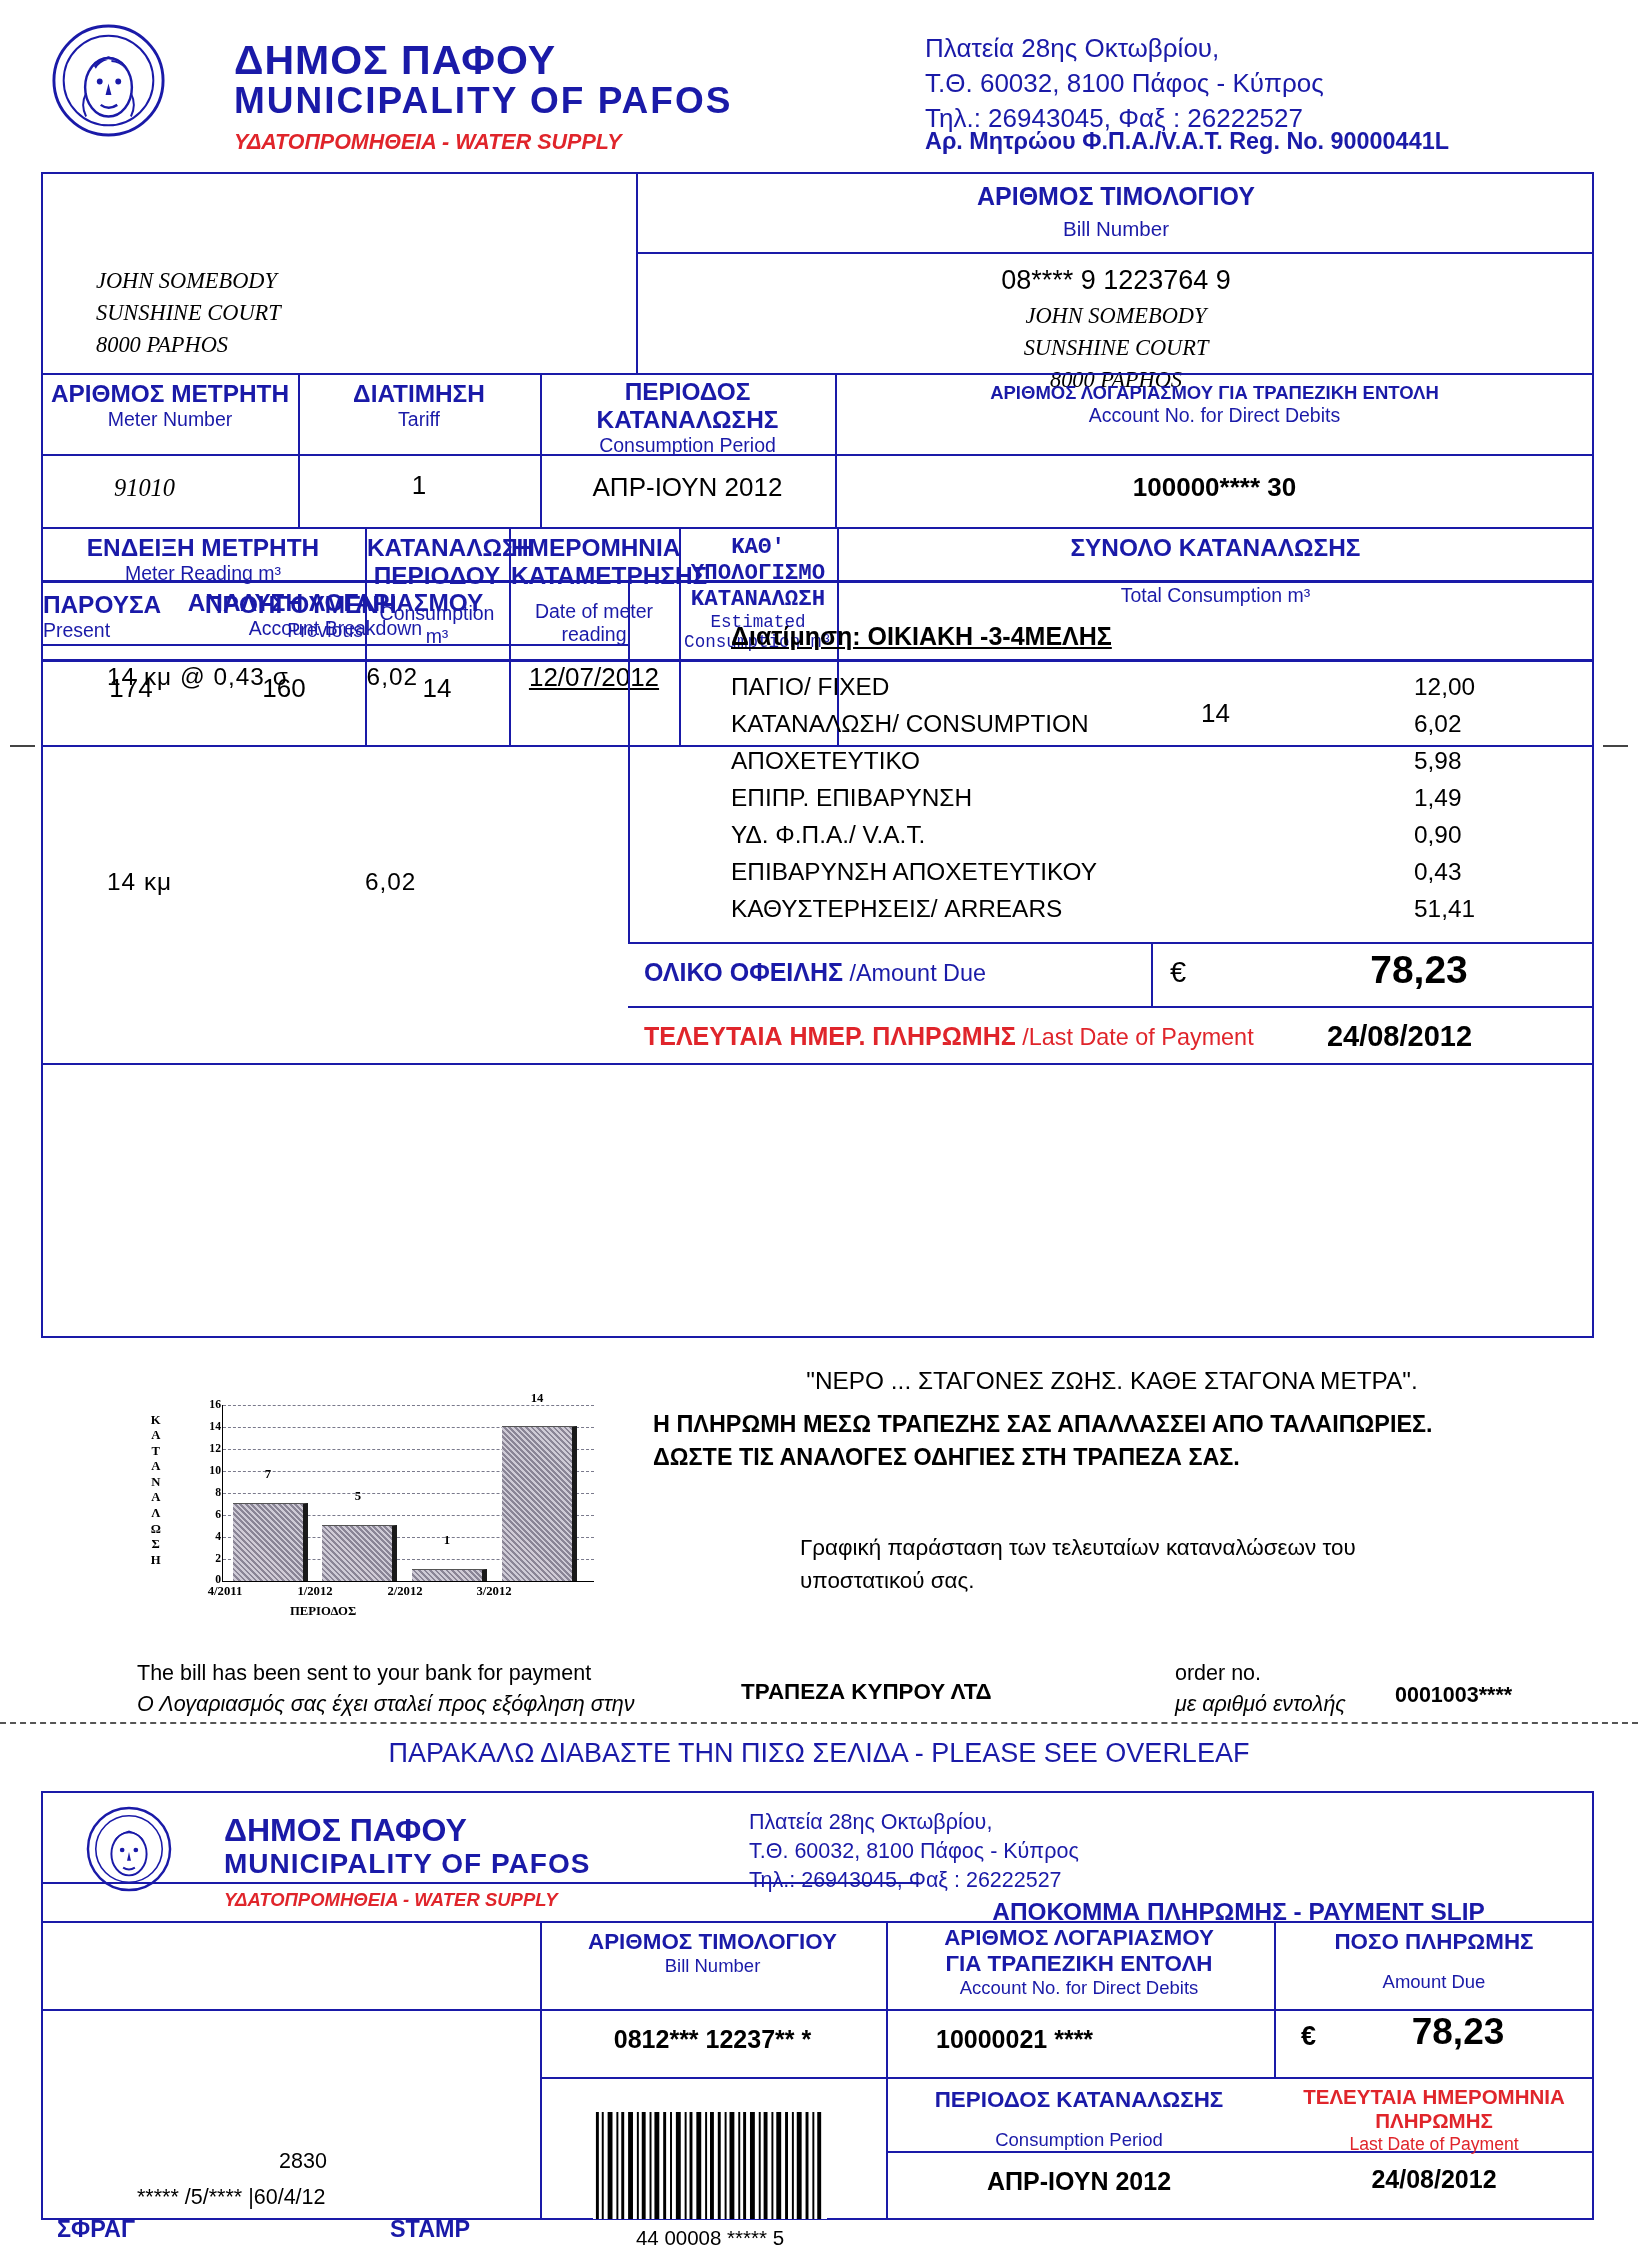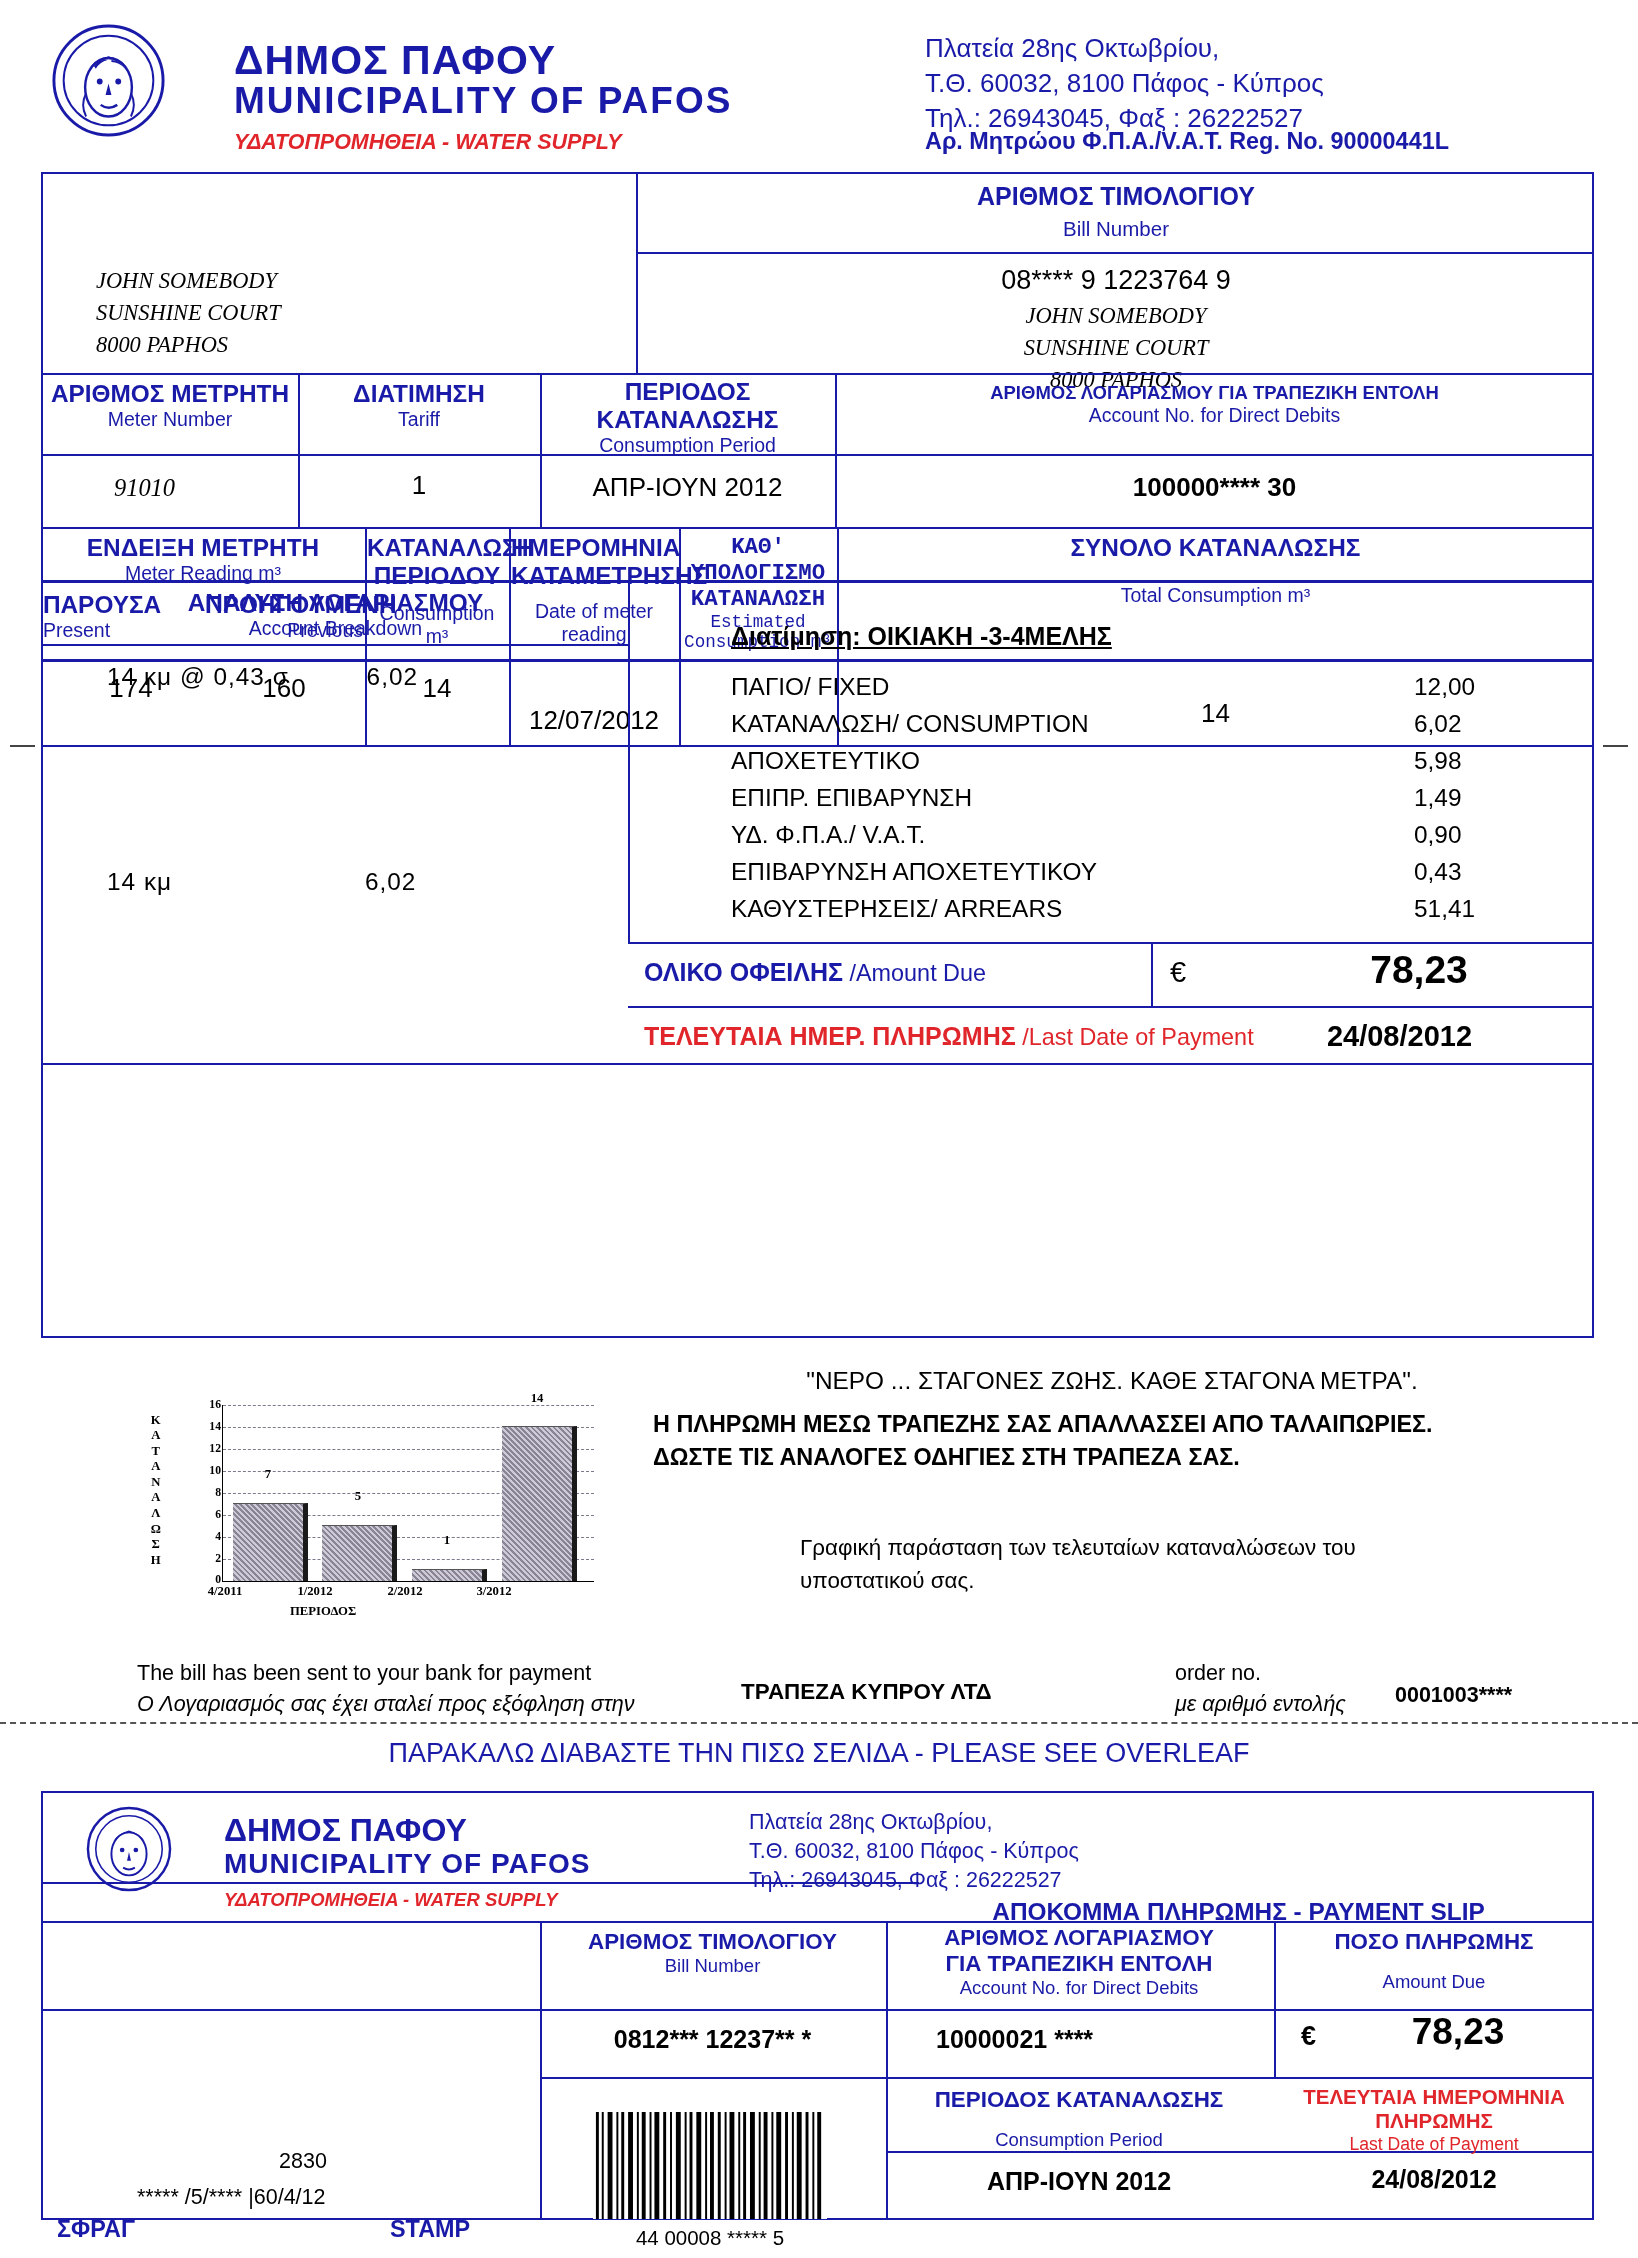--- a/index.html
+++ b/index.html
@@ -248,21 +248,21 @@
   <div class="e" style="font-size:17.6px;">Estimated Consumption m³</div>
 </div>
 <div class="cellhdr" style="left:839px;top:534px;width:753px;">
   <div class="g">ΣΥΝΟΛΟ ΚΑΤΑΝΑΛΩΣΗΣ</div>
   <div class="e" style="margin-top:21.5px;">Total Consumption m³</div>
 </div>
 
 <div class="cellval" style="left:43px;top:673px;width:176px;">174</div>
 <div class="cellval" style="left:205px;top:673px;width:158px;">160</div>
 <div class="cellval" style="left:367px;top:673px;width:140px;">14</div>
-<div class="cellval" style="left:511px;top:705px;width:166px;">12/07/2012</div>
+<div class="cellval" style="left:511px;top:662px;width:166px;text-decoration:underline;">12/07/2012</div>
 <div class="cellval" style="left:681px;top:673px;width:154px;"></div>
 <div class="cellval" style="left:839px;top:698px;width:753px;">14</div>
 
 <div id="tick-l"></div>
 <div id="tick-r"></div>
 
 <div class="box" id="doc2"></div>
 <div id="bd-hdr">
   <div class="blue b" style="font-size:24.4px;margin-top:5.9px;">ΑΝΑΛΥΣΗ ΛΟΓΑΡΙΑΣΜΟΥ</div>
   <div class="blue" style="font-size:19.5px;">Account Breakdown</div>

